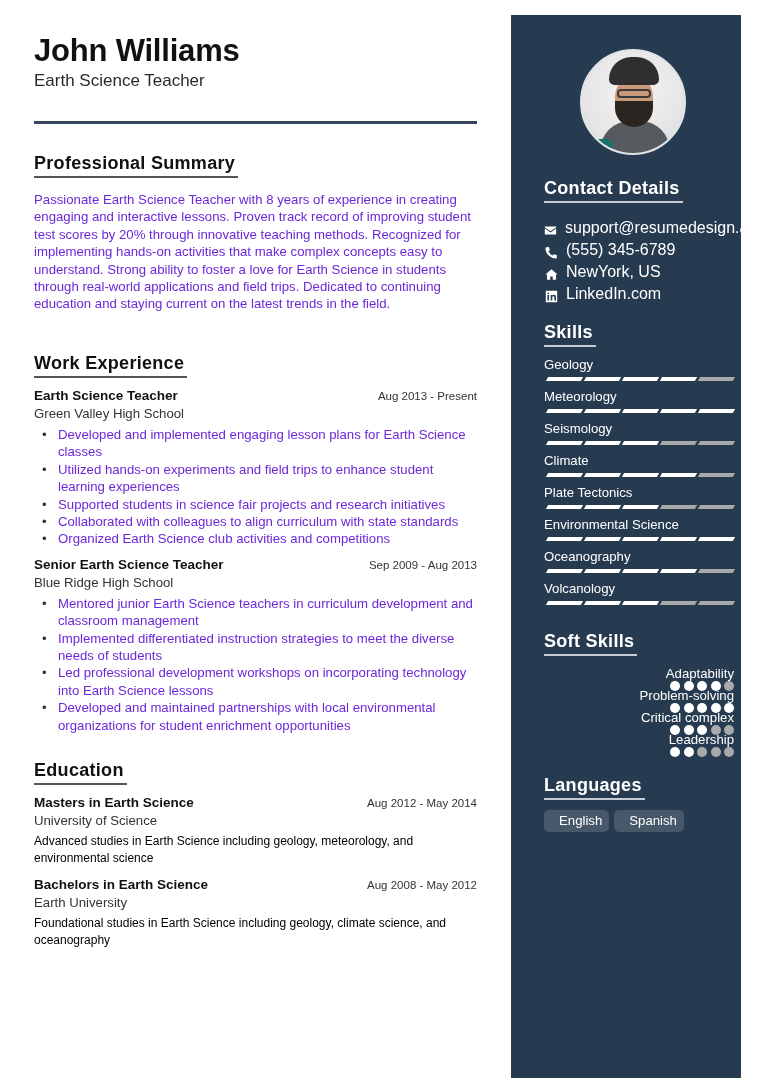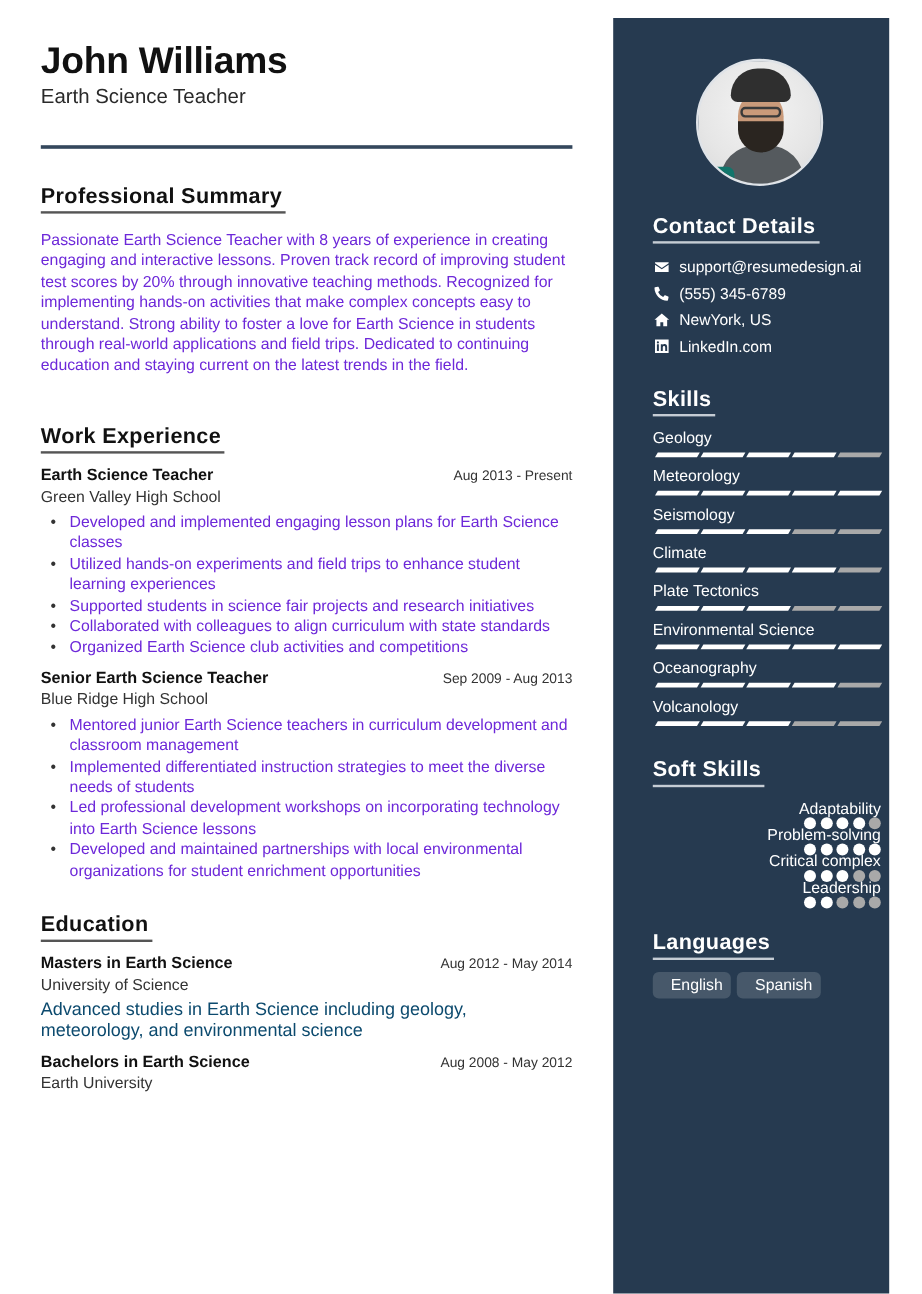--- a/index.html
+++ b/index.html
@@ -25,36 +25,36 @@
   .job-title { font-size: 13.5px; font-weight: 700; color: #111; }
   .job-date { font-size: 11.5px; color: #333; }
   .job-org { font-size: 13.2px; color: #333; margin-top: 3px; }
   .bullets { margin-top: 5px; padding-left: 24px; list-style: none; }
   .bullets li { font-size: 13.2px; line-height: 17.4px; color: #6d28d9; position: relative; }
   .bullets li::before { content: "\2022"; position: absolute; left: -16px; top: 0; color: #333; }
 
   .edu-wrap { position: absolute; left: 34px; top: 760px; width: 443px; }
   .edu { margin-top: 10px; }
   .edu + .edu { margin-top: 9px; }
-  .edu-desc { margin-top: 5px; font-size: 15px; line-height: 17.4px; color: #0c4a6e; }
+  .edu-desc { margin-top: 5px; font-size: 12px; line-height: 17.4px; color: #000000; }
 
   
   .photo { position: absolute; left: 69px; top: 34px; width: 106px; height: 106px; border-radius: 50%; background: radial-gradient(circle at 50% 40%, #f4f4f4 0%, #e6e6e6 60%, #d8d8d8 100%); border: 2px solid #dfe3e8; overflow: hidden; }
   .photo .hat { position: absolute; left: 27px; top: 6px; width: 50px; height: 28px; background: #2f2f2f; border-radius: 24px 24px 6px 6px; }
   .photo .face { position: absolute; left: 33px; top: 26px; width: 38px; height: 44px; background: #c99a7a; border-radius: 45%; }
   .photo .glasses { position: absolute; left: 35px; top: 38px; width: 34px; height: 9px; border: 2px solid #3a3a3a; border-radius: 4px; }
   .photo .beard { position: absolute; left: 33px; top: 50px; width: 38px; height: 26px; background: #2a2520; border-radius: 0 0 20px 20px; }
   .photo .scarf { position: absolute; left: 18px; top: 70px; width: 70px; height: 40px; background: #555a5e; border-radius: 30px 30px 0 0; }
   .photo .shirt { position: absolute; left: 8px; top: 88px; width: 22px; height: 20px; background: #12756b; border-radius: 6px; }
 
   .side-title { display: inline-block; font-size: 18px; font-weight: 700; color: #fff; letter-spacing: 0.3px; padding-bottom: 2px; border-bottom: 2px solid #c5ccd4; padding-right: 3px; }
 
   .contact-wrap { position: absolute; left: 33px; top: 163px; width: 190px; }
   .contact-list { margin-top: 12px; }
-  .contact-row { display: flex; align-items: flex-start; height: 22px; font-size: 13px; color: #fff; }
+  .contact-row { display: flex; align-items: flex-end; height: 22px; font-size: 16px; color: #fff; }
   .contact-row .ic { width: 14px; height: 14px; margin-right: 8px; display: inline-flex; align-items: center; justify-content: center; }
   .contact-row svg { width: 13px; height: 13px; fill: #ffffff; }
 
   .skills-wrap { position: absolute; left: 33px; top: 307px; width: 192px; }
   .skill { margin-top: 7px; }
   .skills-wrap .skill:first-of-type { margin-top: 10px; }
   .skill-name { font-size: 13.2px; color: #fff; line-height: 15px; }
   .bar { display: flex; gap: 3px; margin-top: 5px; height: 5px; padding-left: 3px; }
   .seg { width: 35px; height: 4px; transform: skewX(-30deg); background: #ffffff; }
   .seg.off { background: #a9a9a9; }
@@ -128,20 +128,21 @@
       <div class="job-org">University of Science</div>
       <p class="edu-desc">Advanced studies in Earth Science including geology, meteorology, and environmental science</p>
     </div>
 
     <div class="edu">
       <div class="job-head">
         <span class="job-title">Bachelors in Earth Science</span>
         <span class="job-date">Aug 2008 - May 2012</span>
       </div>
       <div class="job-org">Earth University</div>
+      <p class="edu-desc">Foundational studies in Earth Science including geology, climate science, and oceanography</p>
     </div>
   </section>
 </div>
 
 <aside class="sidebar">
   <div class="photo">
     <div class="scarf"></div>
     <div class="shirt"></div>
     <div class="face"></div>
     <div class="beard"></div>

